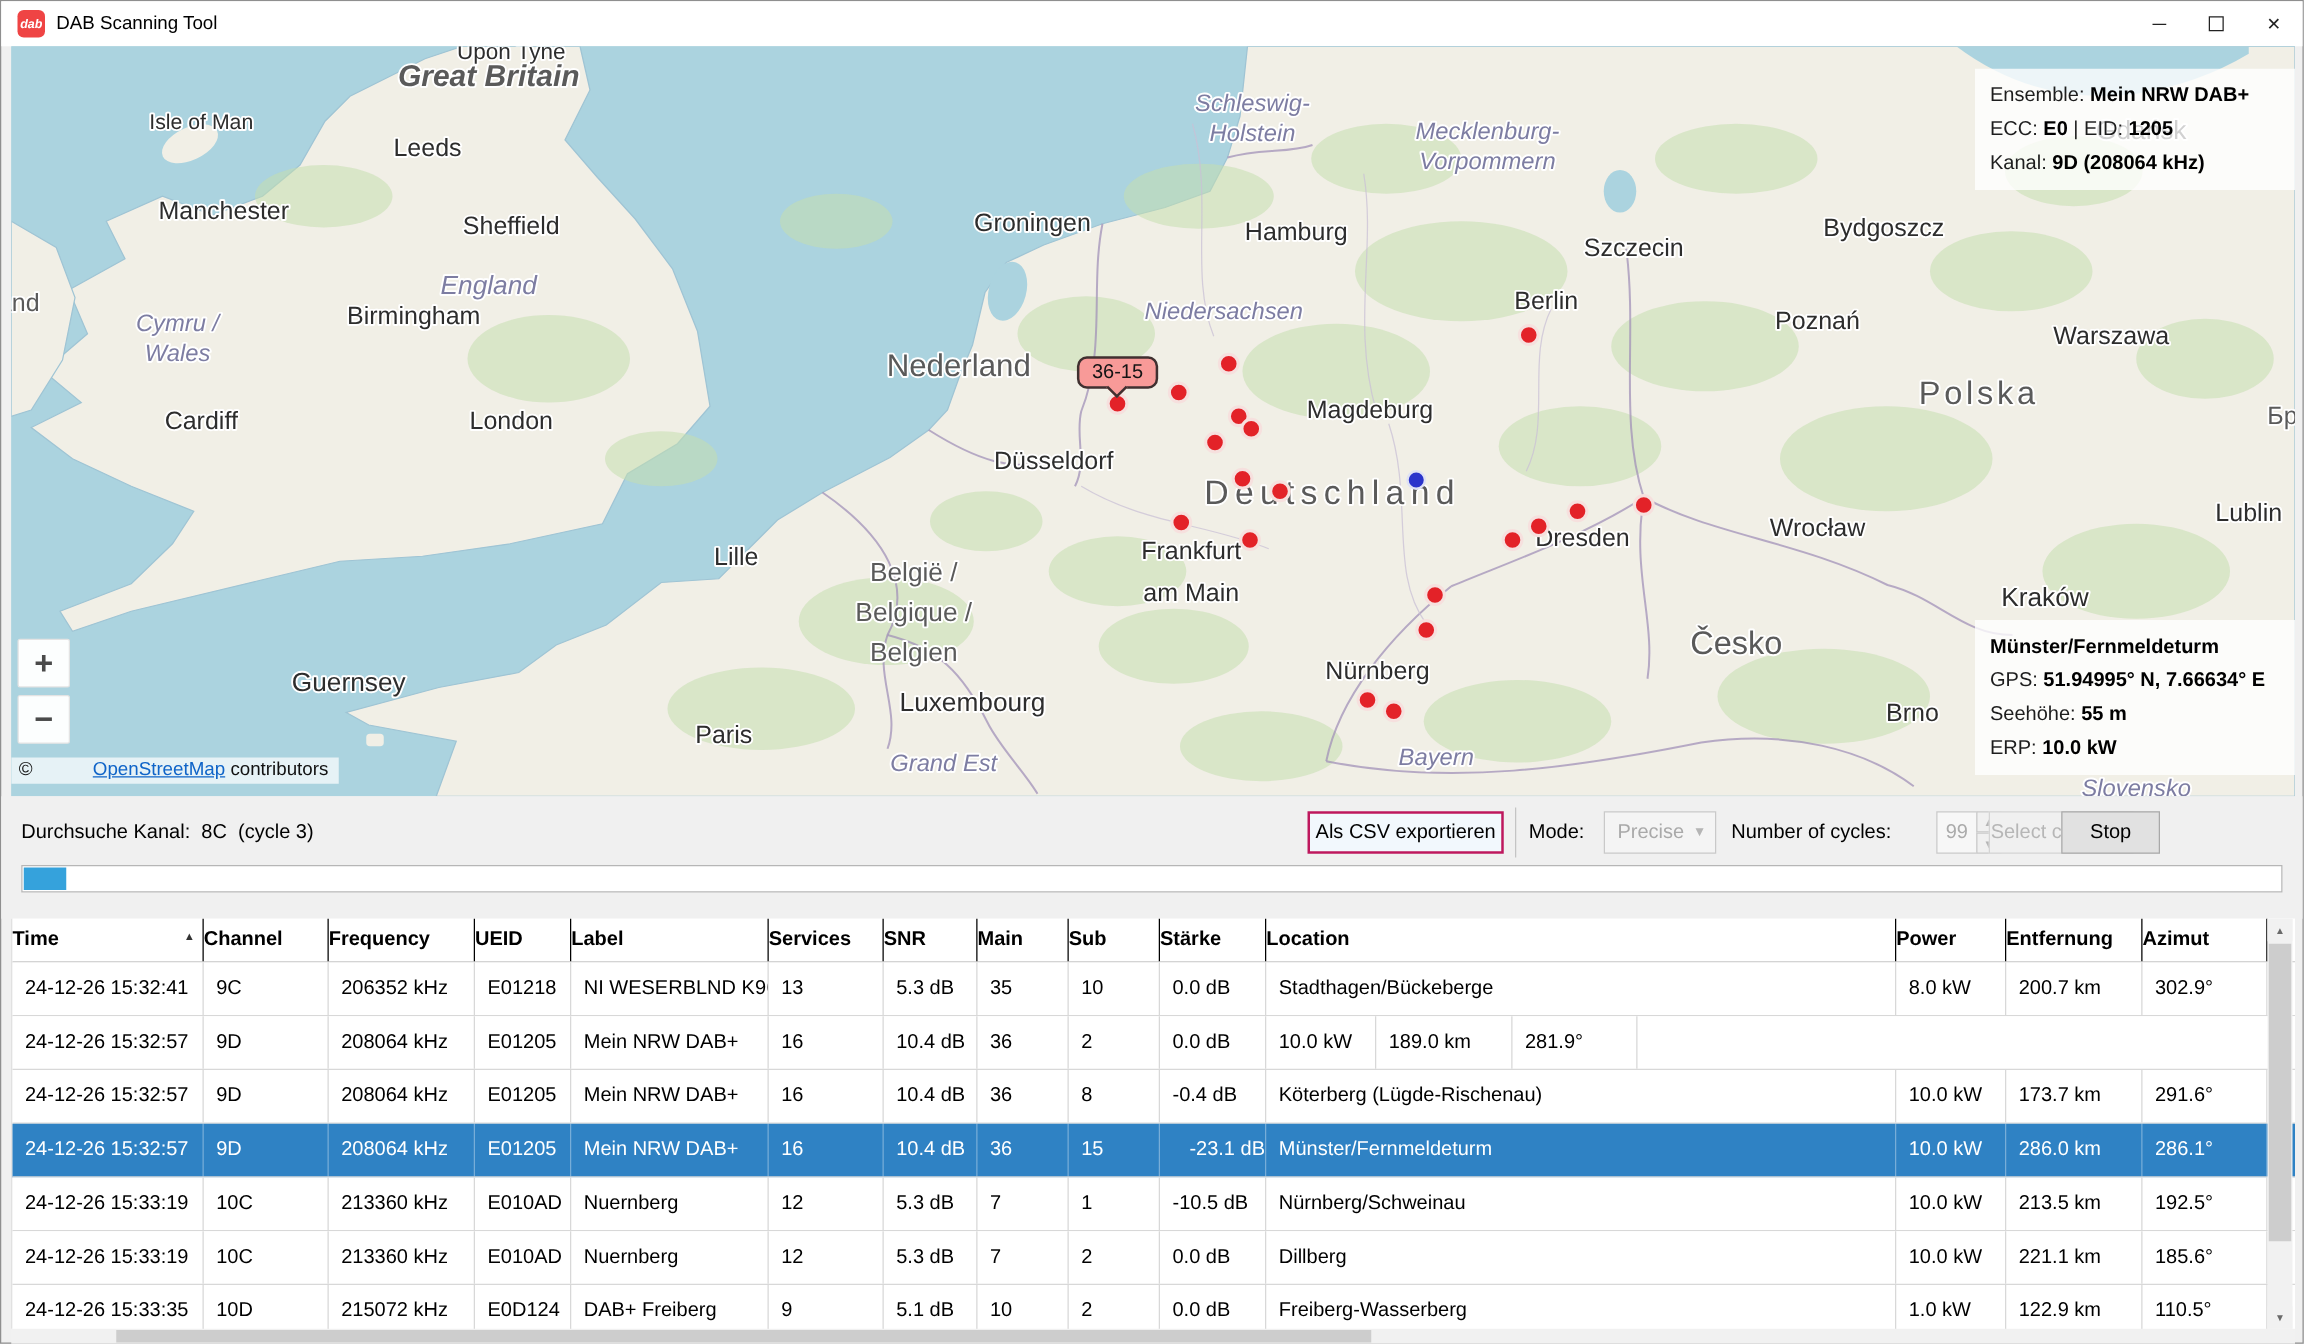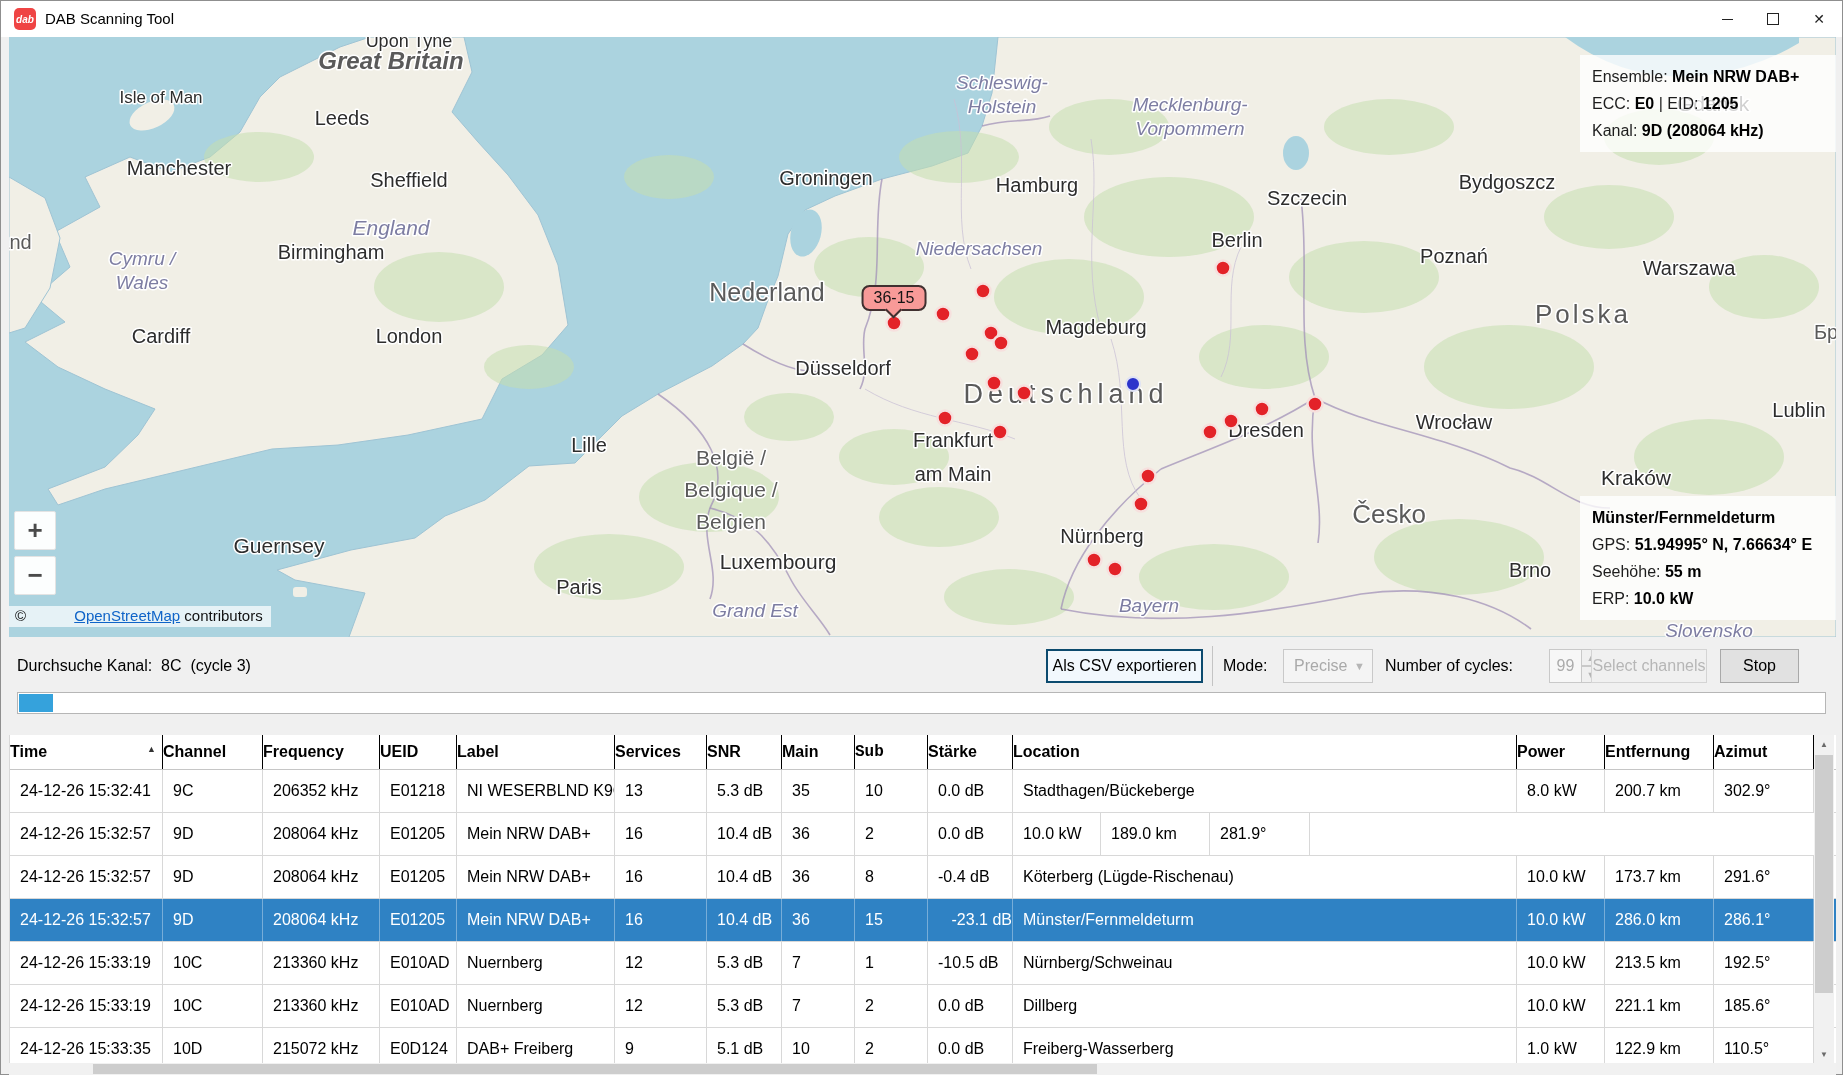--- a/index.html
+++ b/index.html
@@ -43,35 +43,35 @@
   .attrib{position:absolute;left:0;top:569px;background:rgba(255,255,255,.7);padding:1px 8px 3px 6px;
     font-size:15px;color:#111;z-index:4;white-space:pre;}
   .attrib a{color:#0f64c8;text-decoration:underline;margin-left:44px;}
 
   
   .toolbar{position:absolute;left:0;top:636px;width:100%;height:98px;background:#f0f0f0;}
   .scan-status{position:absolute;left:16px;top:12px;height:34px;line-height:34px;font-size:16px;color:#000;white-space:pre;}
   .tlabel{position:absolute;top:12px;height:34px;line-height:34px;font-size:16px;color:#000;}
   .btn{position:absolute;top:12px;height:34px;box-sizing:border-box;font-size:16px;text-align:center;
     display:flex;align-items:center;justify-content:center;}
-  #btn-export{left:1045px;width:157px;background:#f2f8fd;border:2px solid #0c4a6e;color:#000;}
+  #btn-export{left:1045px;width:157px;background:#f2f8fd;border:2px solid #be185d;color:#000;}
   #tb-sep{position:absolute;left:1211px;top:9px;height:40px;width:1px;background:#c4c4c4;}
   #lbl-mode{left:1222px;}
   #dd-mode{left:1282px;width:90px;background:#f4f4f4;border:1px solid #c9c9c9;color:#a9a9a9;
     justify-content:flex-start;padding-left:10px;}
   #dd-mode .dd-arrow{position:absolute;right:7px;font-size:11px;color:#b5b5b5;}
   #lbl-cycles{left:1384px;}
   .spinner{position:absolute;left:1548px;top:12px;width:52px;height:34px;}
   .spin-val{position:absolute;left:0;top:0;width:33px;height:34px;box-sizing:border-box;border:1px solid #c9c9c9;
     background:#f7f7f7;color:#ababab;text-align:center;line-height:32px;font-size:16px;}
   .spin-up,.spin-dn{position:absolute;left:32px;width:20px;height:17px;box-sizing:border-box;border:1px solid #c9c9c9;
     background:#f0f0f0;color:#b5b5b5;font-size:9px;display:flex;align-items:center;justify-content:center;}
   .spin-up{top:0;} .spin-dn{top:17px;}
   #btn-select{left:1590px;width:116px;background:#f0f0f0;border:1px solid #d4d4d4;color:#b6b6b6;}
-  #btn-stop{left:1719px;width:79px;background:#e1e1e1;border:1px solid #a9a9a9;color:#000;}
+  #btn-stop{left:1648px;width:79px;background:#e1e1e1;border:1px solid #a9a9a9;color:#000;}
   .progress{position:absolute;left:16px;top:55px;width:1809px;height:22px;border:1px solid #b6b6b6;
     background:#fff;box-sizing:border-box;}
   .progress .fill{position:absolute;left:1px;top:1px;bottom:1px;width:34px;background:#35a2dc;}
 
   
   .grid{position:absolute;left:8px;top:734px;width:1827px;height:328px;background:#ffffff;border-left:1px solid #d8d8d8;box-sizing:border-box;}
   .th{display:flex;height:34px;background:#fff;border-bottom:1px solid #c6c6c6;}
   .hc{box-sizing:border-box;border-right:1px solid #000000;display:flex;align-items:center;justify-content:flex-start;
     font-weight:bold;font-size:16px;position:relative;color:#000;}
   .sort-arrow{position:absolute;right:6px;top:9px;font-size:9px;color:#333;}
@@ -306,21 +306,21 @@
         </div>
         <div class="hc" style="width: 92px;">
           <span>Services</span>
         </div>
         <div class="hc" style="width: 75px;">
           <span>SNR</span>
         </div>
         <div class="hc" style="width: 73px;">
           <span>Main</span>
         </div>
-        <div class="hc" style="width: 73px; font-family: Liberation Mono, monospace;">
+        <div class="hc" style="width: 73px;">
           <span>Sub</span>
         </div>
         <div class="hc" style="width: 85px;">
           <span>Stärke</span>
         </div>
         <div class="hc" style="width: 504px;">
           <span>Location</span>
         </div>
         <div class="hc" style="width: 88px;">
           <span>Power</span>

